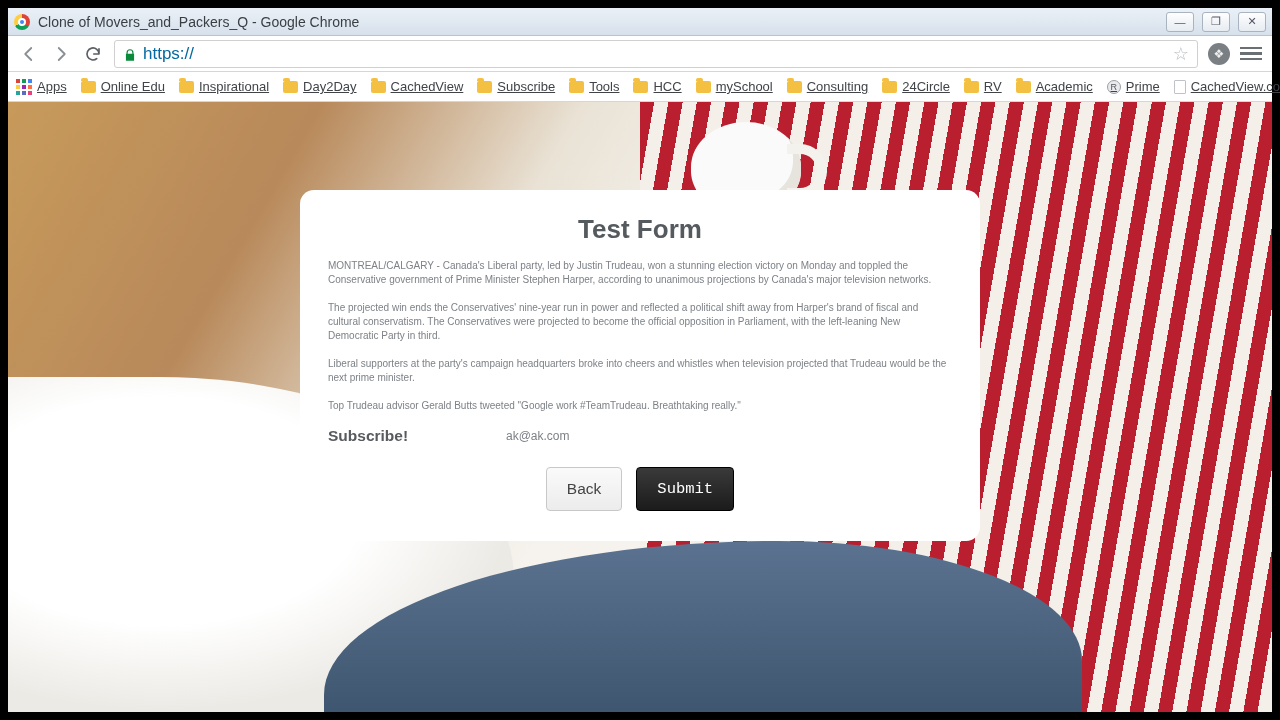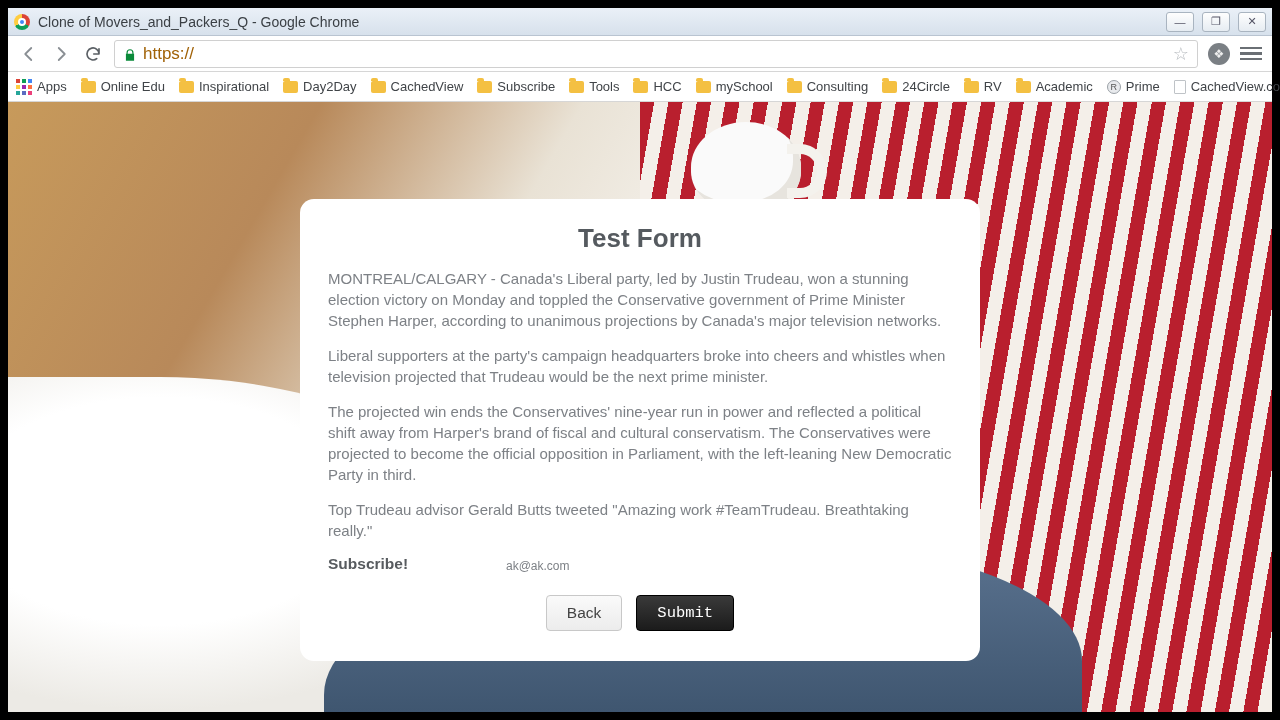--- a/index.html
+++ b/index.html
@@ -14,58 +14,58 @@
   .titlebar .title-text { font-size: 14px; color: #3a3f44; }
   .win-controls { margin-left: auto; display: flex; gap: 8px; }
   .win-btn { width: 28px; height: 20px; border: 1px solid #a9b4c0; border-radius: 3px; background: linear-gradient(#fefefe,#e6ecf2); display:flex; align-items:center; justify-content:center; color:#556; font-size:11px; }
 
   
   .navbar { height: 36px; display: flex; align-items: center; padding: 0 10px; gap: 10px; border-bottom: 1px solid #d6d6d6; }
   .nav-arrow { width: 22px; height: 22px; display:flex; align-items:center; justify-content:center; color:#8a8f94; }
   .reload { width: 22px; height: 22px; display:flex; align-items:center; justify-content:center; color:#5a5f64; font-weight:bold; }
   .urlbox { flex: 1; height: 28px; border: 1px solid #d0d0d0; border-radius: 3px; display:flex; align-items:center; padding: 0 8px; gap:6px; font-size: 17px; }
   .lock { width:14px; height:14px; }
-  .url-green { color:#a16207; }
+  .url-green { color:#0369a1; }
   .url-rest { color:#4a4f54; }
   .star { color:#b8bcc0; font-size:18px; }
   .ext-badge { width:22px; height:22px; border-radius:50%; background:#7a7f84; display:flex; align-items:center; justify-content:center; color:#eee; font-size:12px; }
   .hamburger { width:22px; height:22px; display:flex; flex-direction:column; justify-content:center; gap:3px; }
   .hamburger span { height:2.5px; background:#6a6f74; }
 
   
   .bookmarks { height: 30px; display:flex; align-items:center; padding: 0 8px; gap: 14px; border-bottom: 1px solid #d6d6d6; font-size: 13px; color:#404448; }
   .apps-icon { width:16px; height:16px; display:grid; grid-template-columns:repeat(3,4px); grid-template-rows:repeat(3,4px); gap:2px; }
   .apps-icon span:nth-child(1){background:#db4437}.apps-icon span:nth-child(2){background:#0f9d58}.apps-icon span:nth-child(3){background:#4285f4}
   .apps-icon span:nth-child(4){background:#ffcd40}.apps-icon span:nth-child(5){background:#9c27b0}.apps-icon span:nth-child(6){background:#ff7043}
   .apps-icon span:nth-child(7){background:#26a69a}.apps-icon span:nth-child(8){background:#5c6bc0}.apps-icon span:nth-child(9){background:#ec407a}
-  .bm { display:flex; align-items:center; gap:5px; white-space:nowrap; }
+  .bm { display:flex; align-items:center; gap:5px; white-space:nowrap;text-decoration:underline; }
   .folder-icon { width:15px; height:12px; background:#f4c042; border-radius:2px; position:relative; }
   .folder-icon::before { content:""; position:absolute; top:-3px; left:0; width:7px; height:3px; background:#f4c042; border-radius:2px 2px 0 0;}
   .page-icon { width:12px; height:14px; border:1px solid #bfc3c7; background:#fff; border-radius:1px; }
   .rseek-icon { width:14px; height:14px; border-radius:50%; border:1px solid #9aa0a6; background:#e8eaed; display:flex;align-items:center;justify-content:center;font-size:9px;color:#555;}
 
   
   .viewport { flex:1; position:relative; overflow:hidden; }
   .bg { position:absolute; inset:0; }
   .bg .left { position:absolute; top:0; bottom:0; left:0; width:55%; background: linear-gradient(120deg,#c79a5b 0%, #b8895a 30%, #e9e2d5 55%, #f6f3ee 75%); }
   .bg .right { position:absolute; top:0; bottom:0; right:0; width:50%; background: repeating-linear-gradient(100deg,#b91f2e 0 14px,#f4efe9 14px 28px); }
   .bg .cup { position:absolute; top:20px; left:54%; width:110px; height:90px; background:#fafafa; border-radius:50% 50% 45% 45%; box-shadow: inset -8px -10px 0 #e7e4de; }
   .bg .cup::after { content:""; position:absolute; right:-26px; top:22px; width:30px; height:34px; border:10px solid #f4f2ed; border-left:none; border-radius:0 30px 30px 0;}
   .bg .jeans { position:absolute; bottom:0; left:25%; width:60%; height:28%; background: linear-gradient(#5b7390,#3f5670); border-top-left-radius:60% 90%; border-top-right-radius:40% 70%;}
   .bg .sheet { position:absolute; bottom:0; left:0; width:40%; height:55%; background: radial-gradient(ellipse at 30% 40%, #fff 0 40%, #eceae5 70%); border-top-right-radius:70% 60%;}
 
   
-  .card { position:absolute; top:97px; left:50%; transform:translateX(-50%); width:680px; background:#fff; border-radius:14px; padding:24px 28px 30px; box-shadow:none; }
+  .card { position:absolute; top:88px; left:50%; transform:translateX(-50%); width:680px; background:#fff; border-radius:14px; padding:24px 28px 30px; box-shadow:none; }
   .card h1 { text-align:center; font-size:26px; font-weight:700; color:#555a5f; margin-bottom:14px; }
-  .card p { font-size:15px; line-height:1.4; color:#7d8186; margin-bottom:14px; }
-  .subrow { display:flex; align-items:flex-end; margin-bottom:22px; }
+  .card p { font-size:10px; line-height:1.4; color:#7d8186; margin-bottom:14px; }
+  .subrow { display:flex; align-items:center; margin-bottom:22px; }
   .subrow .label { font-weight:700; color:#575b5f; width:178px; font-size:15.5px; }
   .subrow .val { color:#7d8186; font-size:12px; }
   .btnrow { display:flex; justify-content:center; gap:14px; }
-  .btn { height:36px; padding:0 20px; font-size:15.5px; border-radius:4px; cursor:pointer; }
+  .btn { height:44px; padding:0 20px; font-size:15.5px; border-radius:4px; cursor:pointer; }
   .btn-back { background:linear-gradient(#fafafa,#ececec); border:1px solid #c8c8c8; color:#444; }
   .btn-submit { background:linear-gradient(#3a3a3a,#1b1b1b); border:1px solid #000; color:#fff;font-family:Liberation Mono, monospace; }
 </style>
 </head>
 <body>
 
 <div class="outer-black">
   <div class="browser">
 
     <div class="titlebar">
@@ -191,23 +191,23 @@
         <div class="left"></div>
         <div class="right"></div>
         <div class="sheet"></div>
         <div class="jeans"></div>
         <div class="cup"></div>
       </div>
 
       <div class="card">
         <h1>Test Form</h1>
         <p>MONTREAL/CALGARY - Canada's Liberal party, led by Justin Trudeau, won a stunning election victory on Monday and toppled the Conservative government of Prime Minister Stephen Harper, according to unanimous projections by Canada's major television networks.</p>
+        <p>The projected win ends the Conservatives' nine-year run in power and reflected a political shift away from Harper's brand of fiscal and cultural conservatism. The Conservatives were projected to become the official opposition in Parliament, with the left-leaning New Democratic Party in third.</p>
         <p>Liberal supporters at the party's campaign headquarters broke into cheers and whistles when television projected that Trudeau would be the next prime minister.</p>
-        <p>The projected win ends the Conservatives' nine-year run in power and reflected a political shift away from Harper's brand of fiscal and cultural conservatism. The Conservatives were projected to become the official opposition in Parliament, with the left-leaning New Democratic Party in third.</p>
-        <p>Top Trudeau advisor Gerald Butts tweeted "Amazing work #TeamTrudeau. Breathtaking really."</p>
+        <p>Top Trudeau advisor Gerald Butts tweeted "Google work #TeamTrudeau. Breathtaking really."</p>
         <div class="subrow">
           <span class="label">Subscribe!</span>
           <span class="val">ak@ak.com</span>
         </div>
         <div class="btnrow">
           <button class="btn btn-back">Back</button>
           <button class="btn btn-submit">Submit</button>
         </div>
       </div>
     </div>

